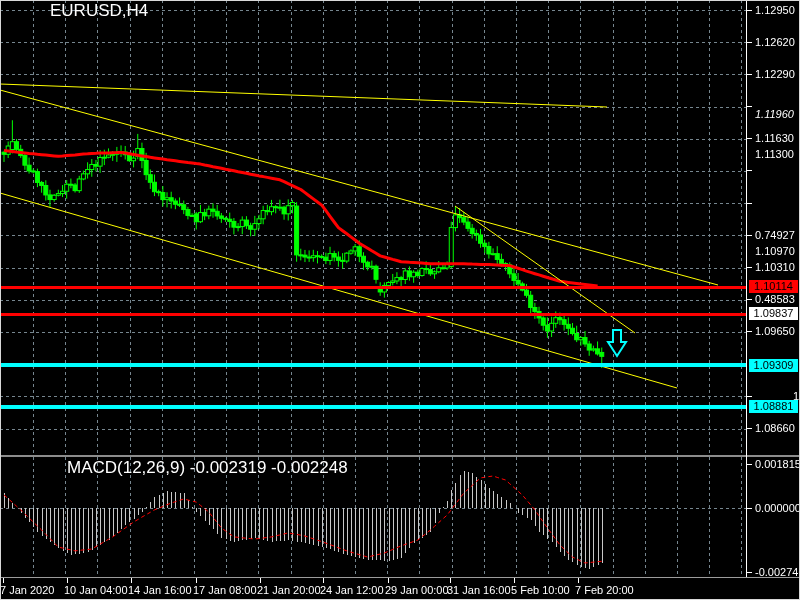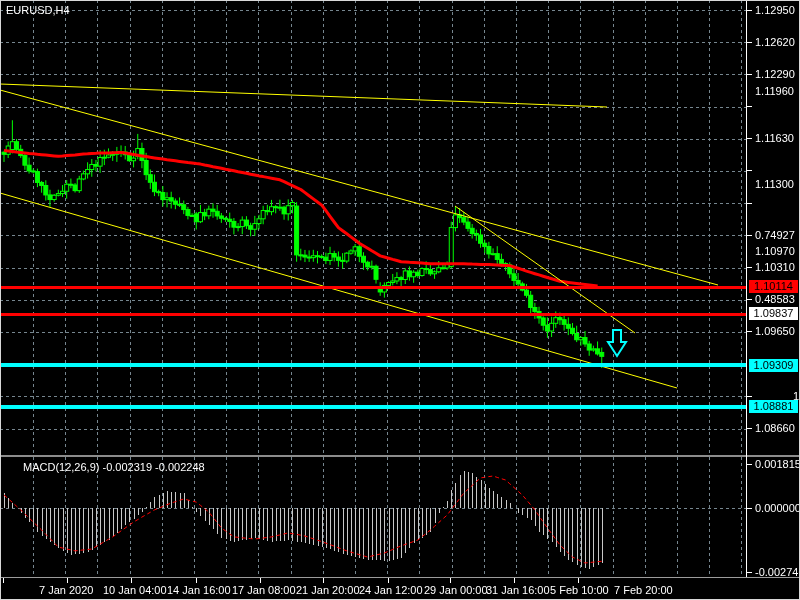--- a/index.html
+++ b/index.html
@@ -1,33 +1,33 @@
 <!DOCTYPE html>
 <html><head>
 <meta charset="utf-8">
 <style>
   html,body{margin:0;padding:0;background:#000;width:800px;height:600px;overflow:hidden;}
   #root{position:relative;width:800px;height:600px;background:#000;
         font-family:"Liberation Sans","DejaVu Sans",sans-serif;}
   .frame{position:absolute;inset:0;border:1px solid #d8d8d8;pointer-events:none;z-index:50;}
-  .lbl{position:absolute;color:#fff;font-size:11px;line-height:13px;white-space:nowrap;}
+  .lbl{position:absolute;color:#fff;font-size:17px;line-height:13px;white-space:nowrap;margin-left:44px;}
   #symbol-label{left:6px;top:4px;z-index:10;}
   #macd-label{left:23px;top:461px;z-index:10;}
   #main-canvas{position:absolute;left:0;top:0;}
   #macd-canvas{position:absolute;left:0;top:457px;}
   #sep1{position:absolute;left:0;top:455px;width:800px;height:2px;background:#8c8c8c;}
   #sep2{position:absolute;left:0;top:577px;width:800px;height:1px;background:#9c9c9c;}
   #price-axis{position:absolute;left:746px;top:0;width:54px;height:577px;border-left:1px solid #fff;}
   .ptick{position:absolute;left:0;width:5px;height:1px;background:#fff;}
   .plabel{position:absolute;left:8px;color:#fff;font-size:11px;line-height:13px;}
   .badge{position:absolute;left:2px;width:49px;height:13px;font-size:11px;line-height:13px;
          text-align:center;color:#000;font-weight:normal;}
   #time-axis{position:absolute;left:0;top:578px;width:800px;height:22px;}
   .ttick{position:absolute;top:0;width:1px;height:5px;background:#fff;}
-  .tlabel{position:absolute;top:6px;color:#fff;font-size:11px;line-height:13px;white-space:nowrap;padding-left:39px;}
+  .tlabel{position:absolute;top:6px;color:#fff;font-size:11px;line-height:13px;white-space:nowrap;}
 </style>
 </head>
 <body>
 
 <div id="root">
   <div id="main-canvas"><svg width="746" height="455" xmlns="http://www.w3.org/2000/svg">
         <rect x="0" y="0" width="746" height="455" fill="#000"></rect>
         <g shape-rendering="crispEdges" stroke="#76868f" stroke-width="1" stroke-dasharray="3,3">
           <line x1="33.5" y1="0" x2="33.5" y2="455"></line>
           <line x1="65.5" y1="0" x2="65.5" y2="455"></line>
@@ -553,25 +553,25 @@
   <div id="macd-label" class="lbl">MACD(12,26,9) -0.002319 -0.002248</div>
   <div id="sep2"></div>
   <div id="price-axis">
       <div class="ptick" style="top: 9.5px;"></div>
       <div class="plabel" style="top: 3.5px;">1.12950</div>
       <div class="ptick" style="top: 41.6951px;"></div>
       <div class="plabel" style="top: 35.6951px;">1.12620</div>
       <div class="ptick" style="top: 73.8902px;"></div>
       <div class="plabel" style="top: 67.8902px;">1.12290</div>
       <div class="ptick" style="top: 106.085px;"></div>
-      <div class="plabel" style="top: 85px;">1.11960</div>
+      <div class="plabel" style="top: 108px; font-style: italic;">1.11960</div>
       <div class="ptick" style="top: 138.28px;"></div>
       <div class="plabel" style="top: 132.28px;">1.11630</div>
       <div class="ptick" style="top: 170.476px;"></div>
-      <div class="plabel" style="top: 178px;">1.11300</div>
+      <div class="plabel" style="top: 148px;">1.11300</div>
       <div class="ptick" style="top: 202.671px;"></div>
       <div class="plabel" style="top: 196.671px; margin-top: 48px;">1.10970</div>
       <div class="ptick" style="top: 234.866px;"></div>
       <div class="plabel" style="top: 228.866px;">0.74927</div>
       <div class="ptick" style="top: 267.061px;"></div>
       <div class="plabel" style="top: 261.061px;">1.10310</div>
       <div class="ptick" style="top: 299.256px;"></div>
       <div class="plabel" style="top: 293.256px;">0.48583</div>
       <div class="ptick" style="top: 331.451px;"></div>
       <div class="plabel" style="top: 325.451px;">1.09650</div>

